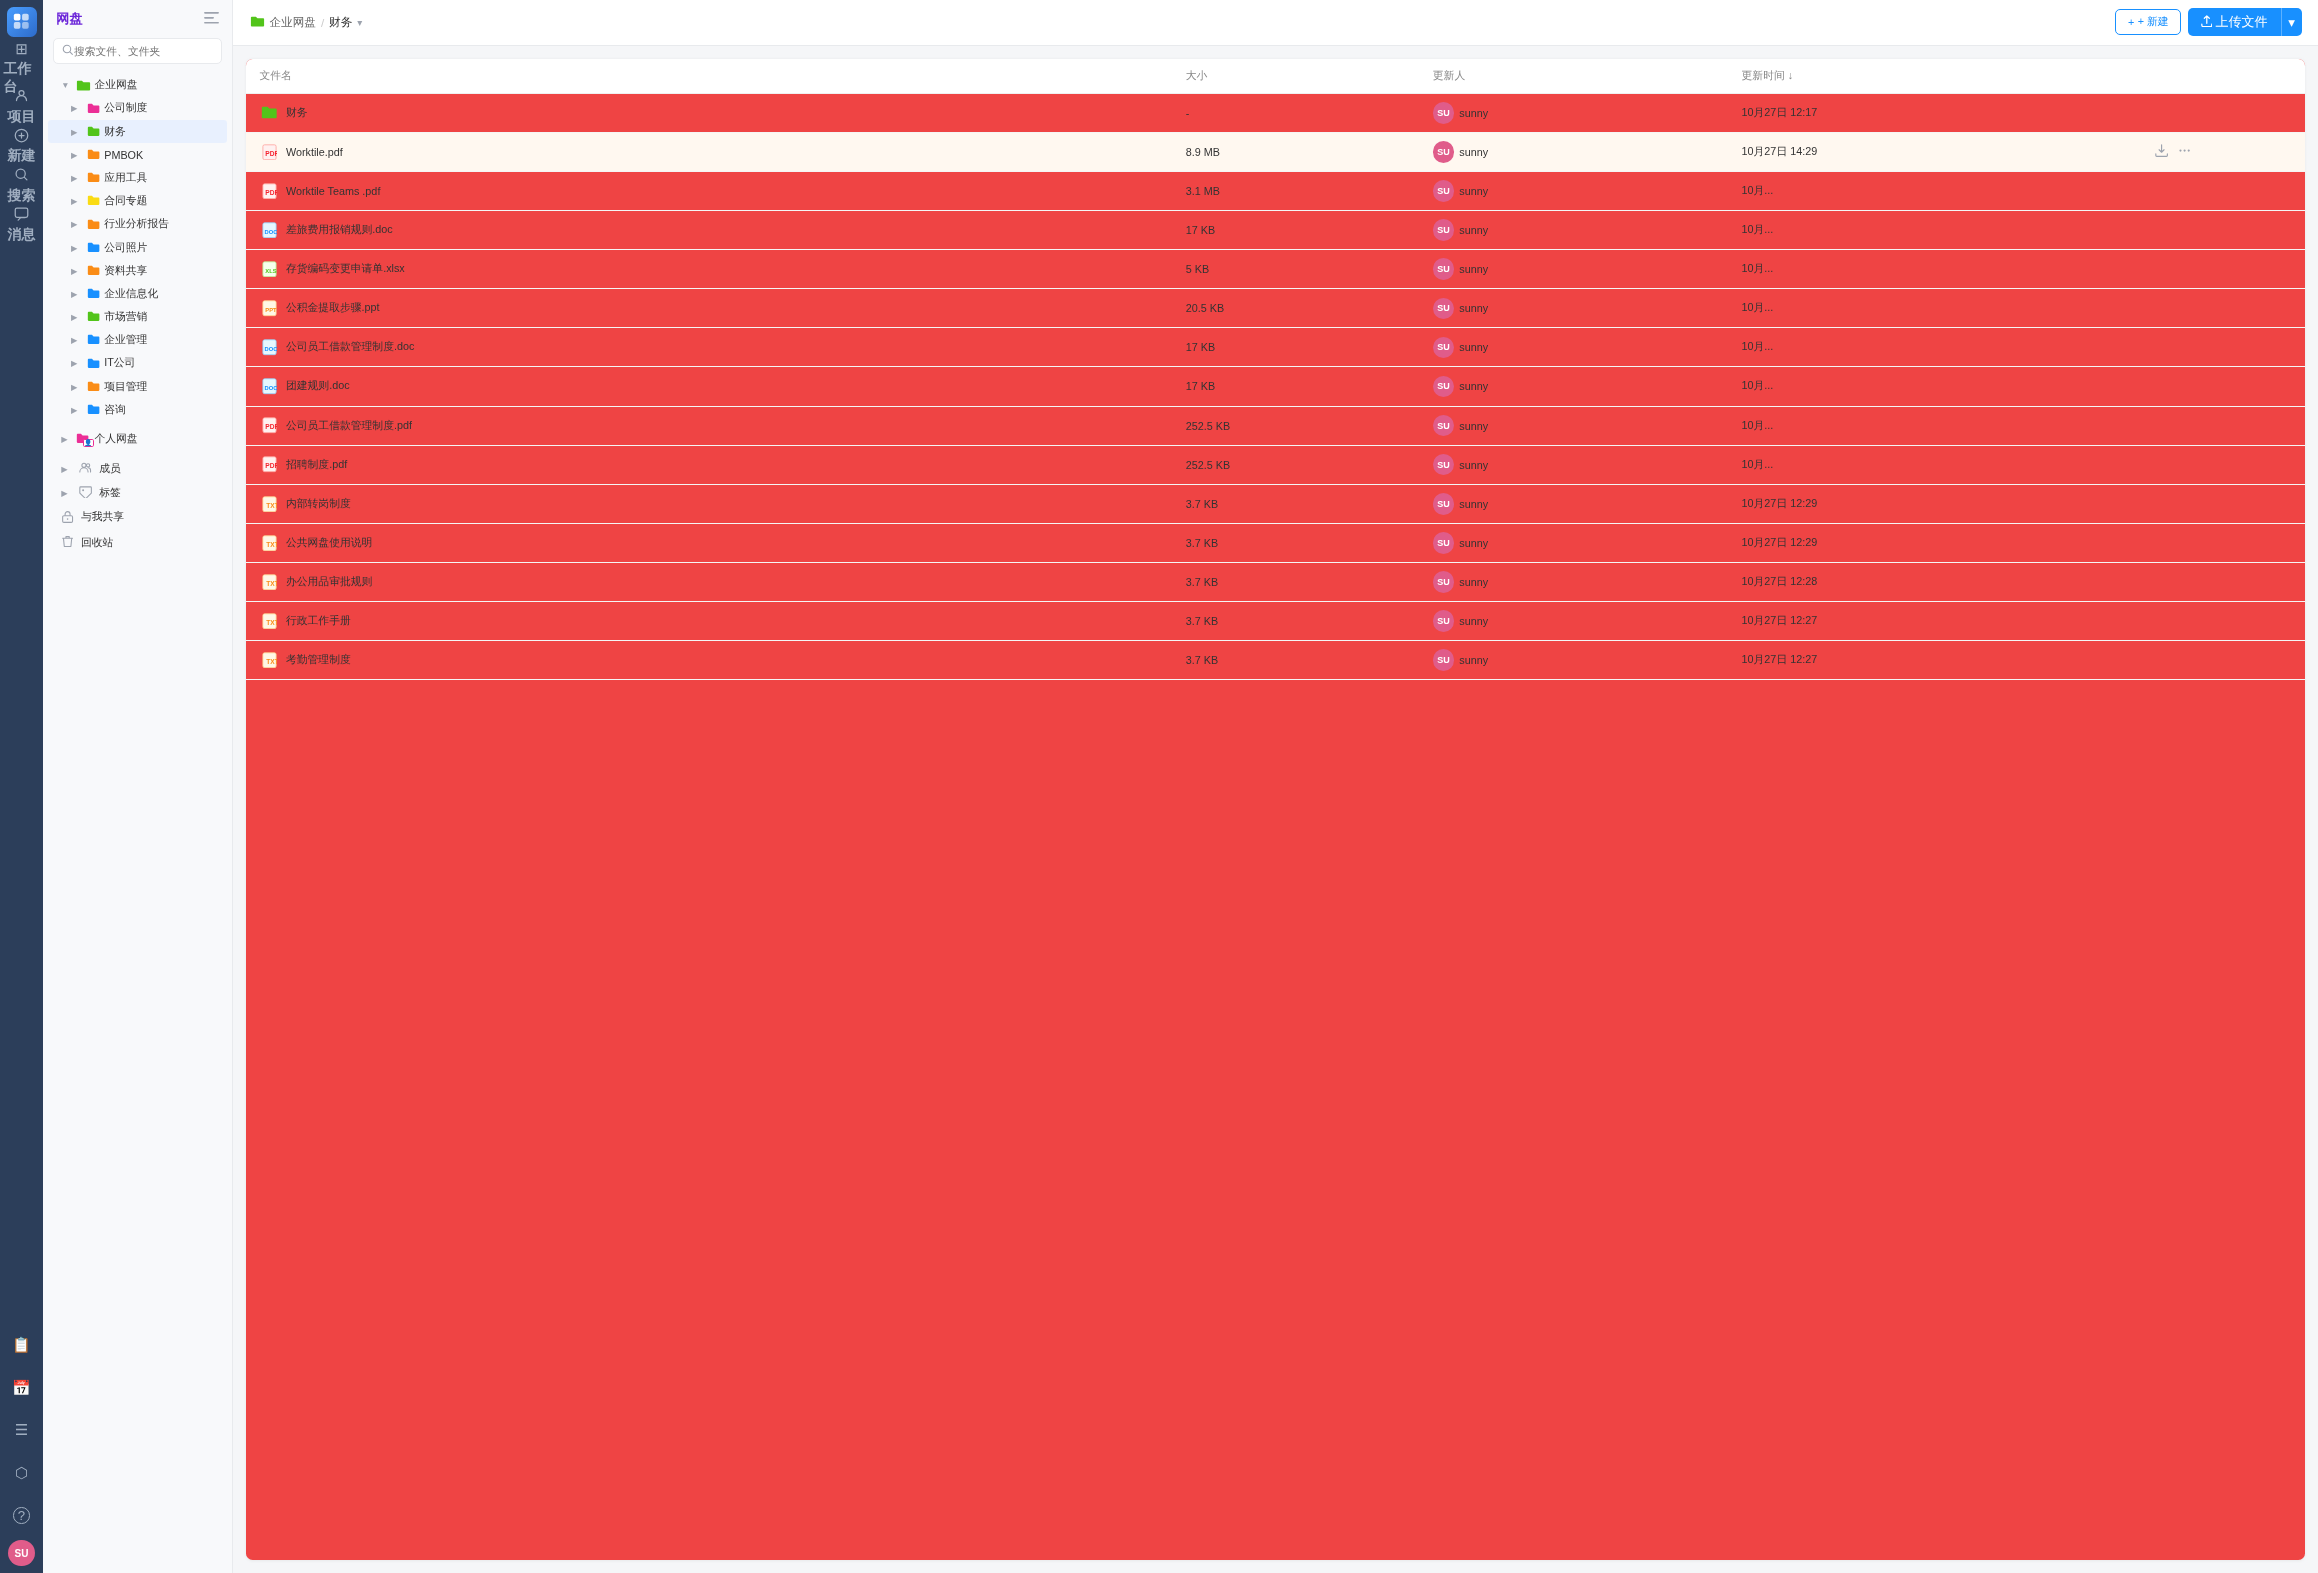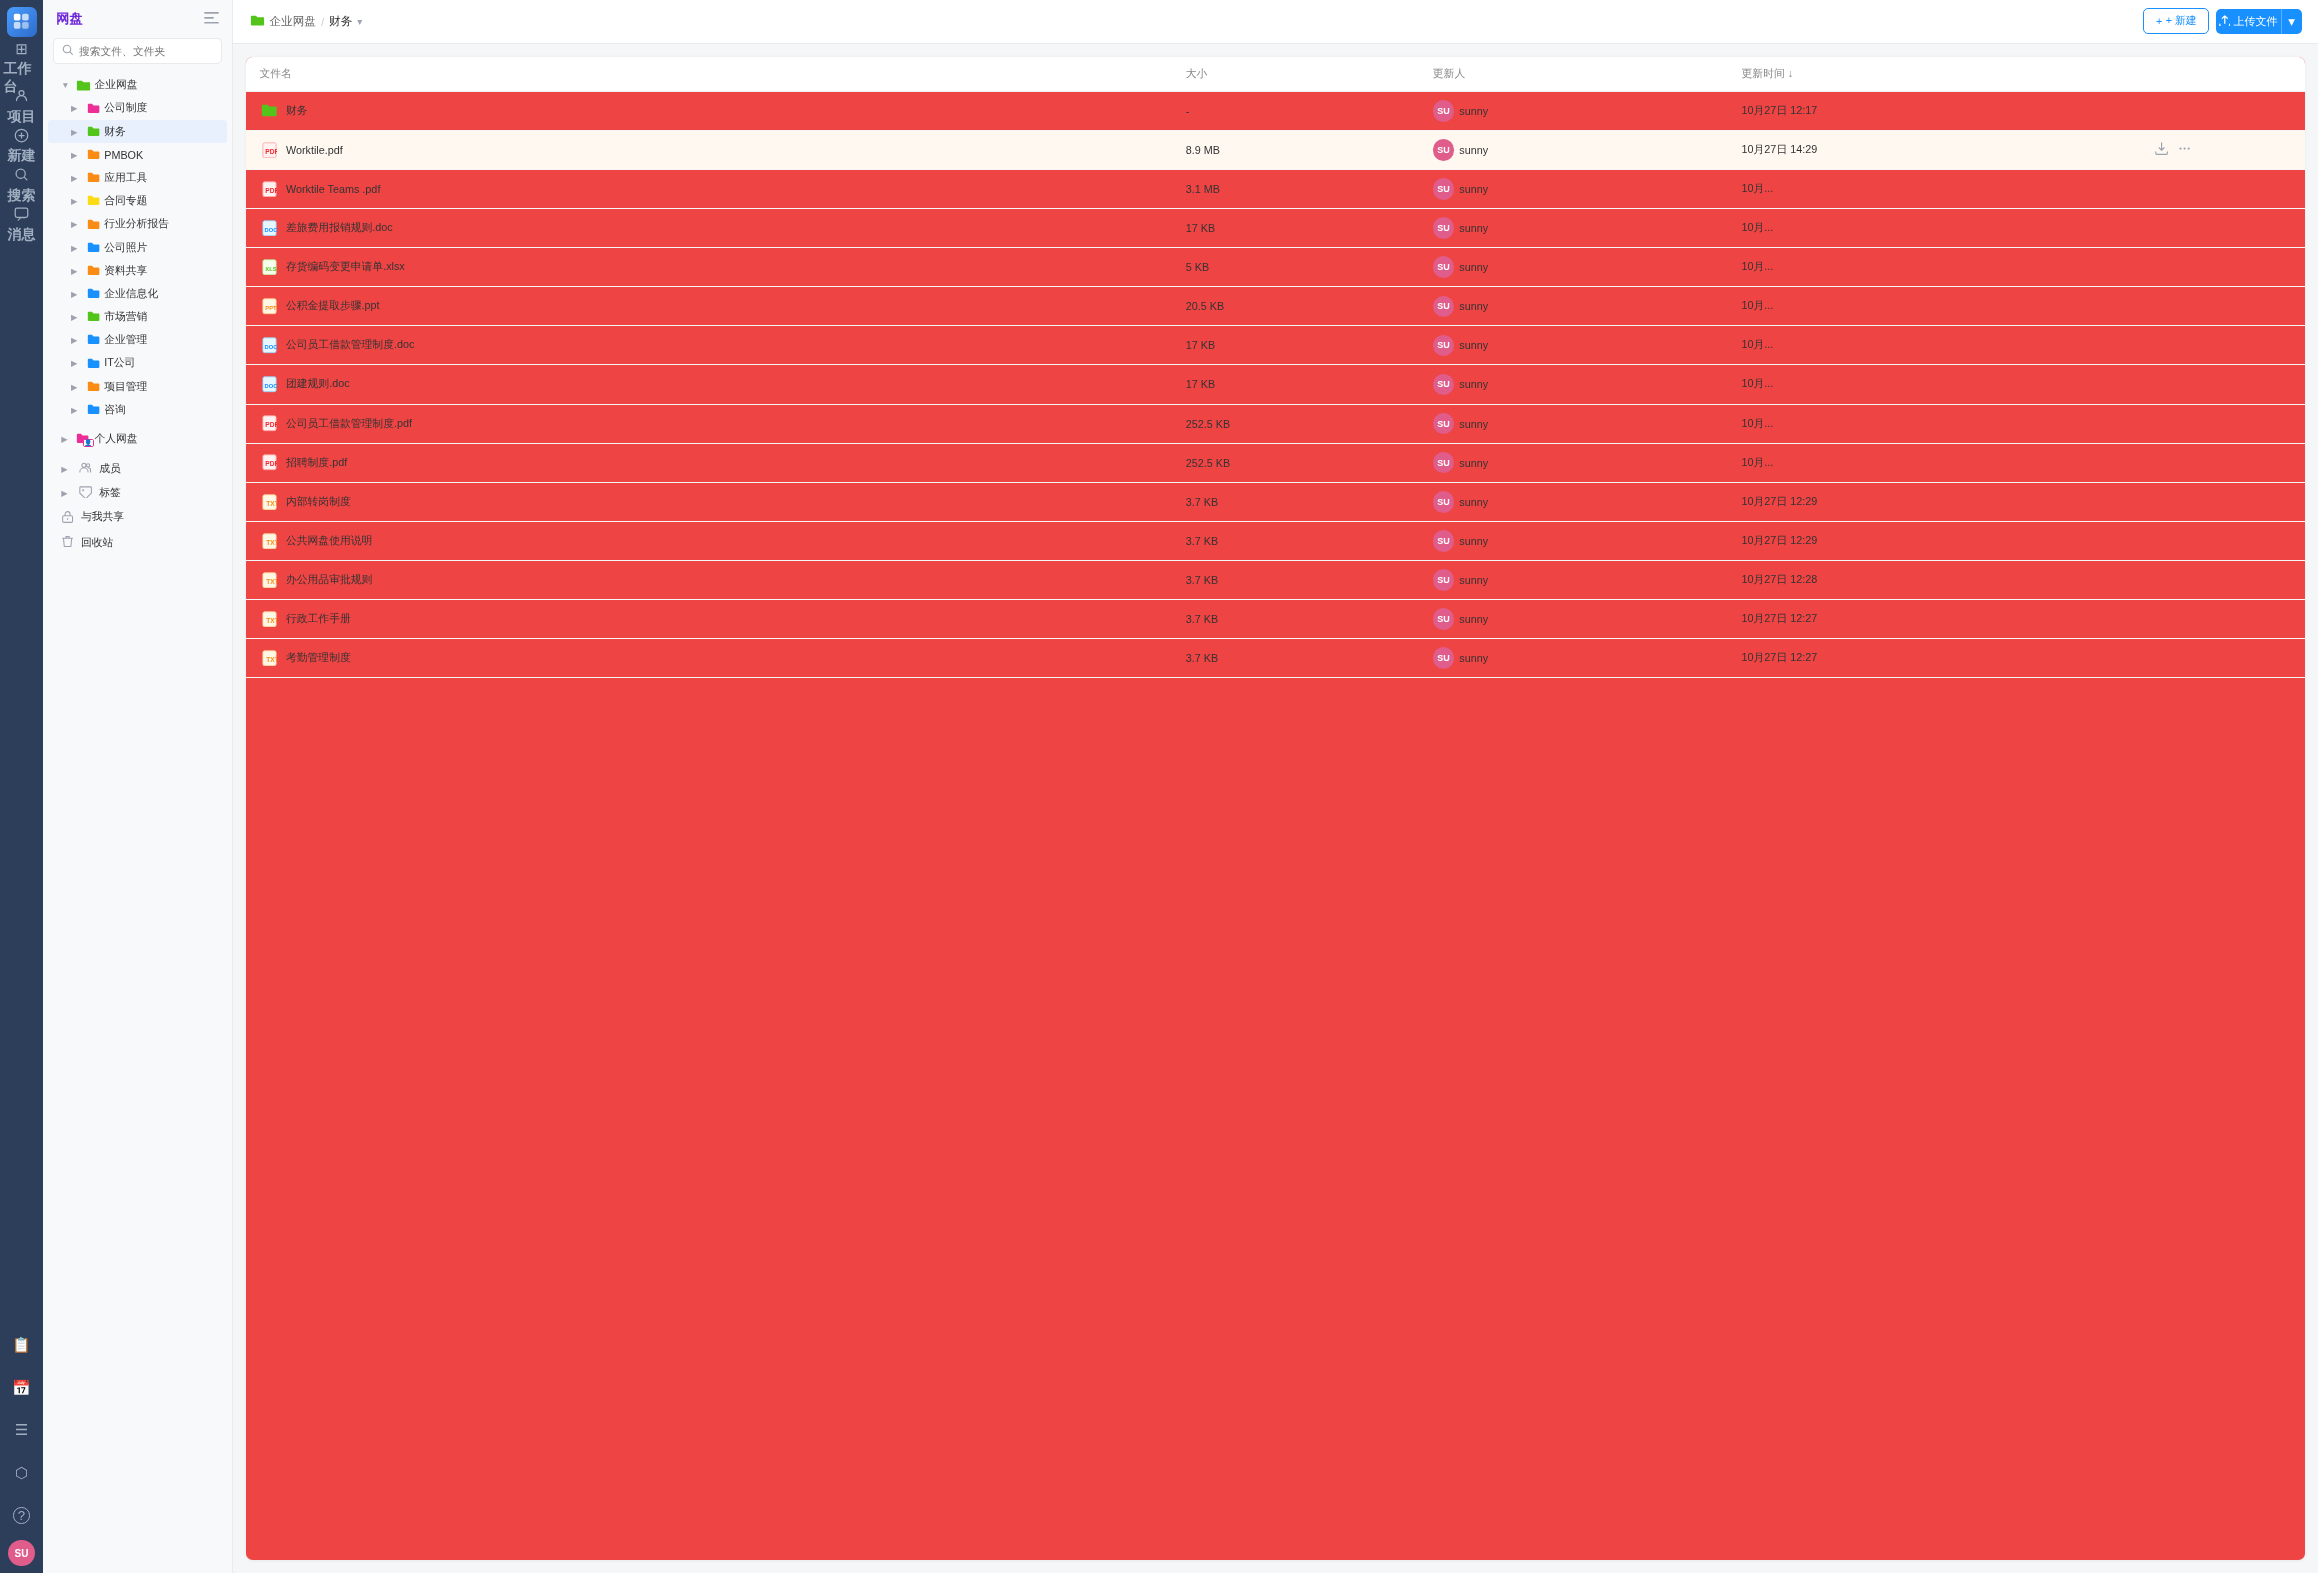--- a/index.html
+++ b/index.html
@@ -59,21 +59,20 @@
     .sidebar-title { font-size: 13.2px; font-weight: 600; color: #6d28d9; }
     .sidebar-collapse { color: #9da3ae; cursor: pointer; font-size: 13.2px; }
 
     .search-box {
       margin: 0 10px 10px;
       background: white;
       border: 0.8px solid #e8eaed;
       border-radius: 5px;
       display: flex; align-items: center;
       padding: 5px 8.3px;
-      gap: 5px;
     }
     .search-box input {
       border: none; outline: none; background: transparent;
       font-size: 10.8px; color: #666; width: 100%;
     }
     .search-icon-s { color: #9da3ae; font-size: 11.6px; }
 
     .tree-section { padding: 0 0 6.6px; }
     .tree-item {
       display: flex; align-items: center;
@@ -123,21 +122,21 @@
     .breadcrumb-dropdown { color: #9da3ae; font-size: 10px; cursor: pointer; }
 
     .topbar-actions { display: flex; gap: 6.6px; align-items: center; }
     .btn-new {
       border: 0.8px solid #1890ff; color: #1890ff; background: white;
       border-radius: 5px; padding: 5px 11.6px; cursor: pointer; font-size: 10.8px;
       display: flex; align-items: center; gap: 3.3px;
     }
     .btn-upload {
       background: #1890ff; color: white;
-      border: none; border-radius: 5px 0 0 5px; padding: 5px 3px; cursor: pointer; font-size: 11px;
+      border: none; border-radius: 5px 0 0 5px; padding: 5px 13px; cursor: pointer; font-size: 13px;
       display: flex; align-items: center; gap: 3.3px;
     }
     .btn-upload-dropdown {
       background: #1890ff; color: white;
       border: none; border-left: 0.8px solid rgba(255,255,255,0.3);
       border-radius: 0 5px 5px 0; padding: 5px 6.6px; cursor: pointer;
     }
 
     
     .file-list-container {

